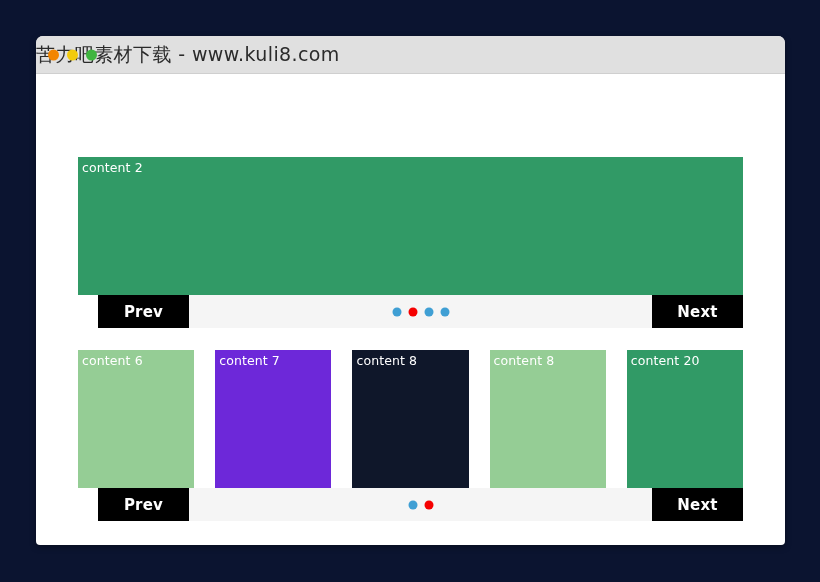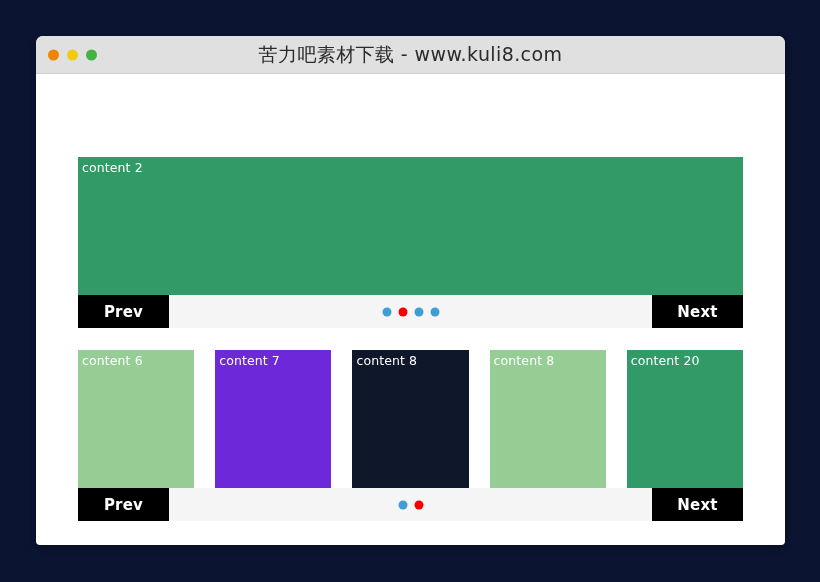--- a/index.html
+++ b/index.html
@@ -49,21 +49,21 @@
     width: 11px;
     height: 11px;
     border-radius: 50%;
   }
   .dot-light.red    { background: #f28500; }
   .dot-light.yellow { background: #f2cb0d; }
   .dot-light.green  { background: #3fb53f; }
 
   .window-title {
     width: 100%;
-    text-align: center;
+    text-align: left;
     font-size: 19px;
     color: #2b2b2b;
     letter-spacing: 0.4px;
     white-space: nowrap;
     font-family: "DejaVu Sans", "Liberation Sans", sans-serif;
   }
 
   .page-body {
     position: relative;
     height: 463px;
@@ -121,20 +121,21 @@
   }
 
   
   .nav-bar {
     position: relative;
     height: 33px;
     background: #f5f5f5;
     display: flex;
     align-items: stretch;
     justify-content: space-between;
+    margin-left: 20px;
   }
 
   .nav-btn {
     width: 91px;
     background: #000000;
     color: #ffffff;
     border: none;
     font-size: 15px;
     font-weight: bold;
     font-family: "DejaVu Sans", "Liberation Sans", sans-serif;

